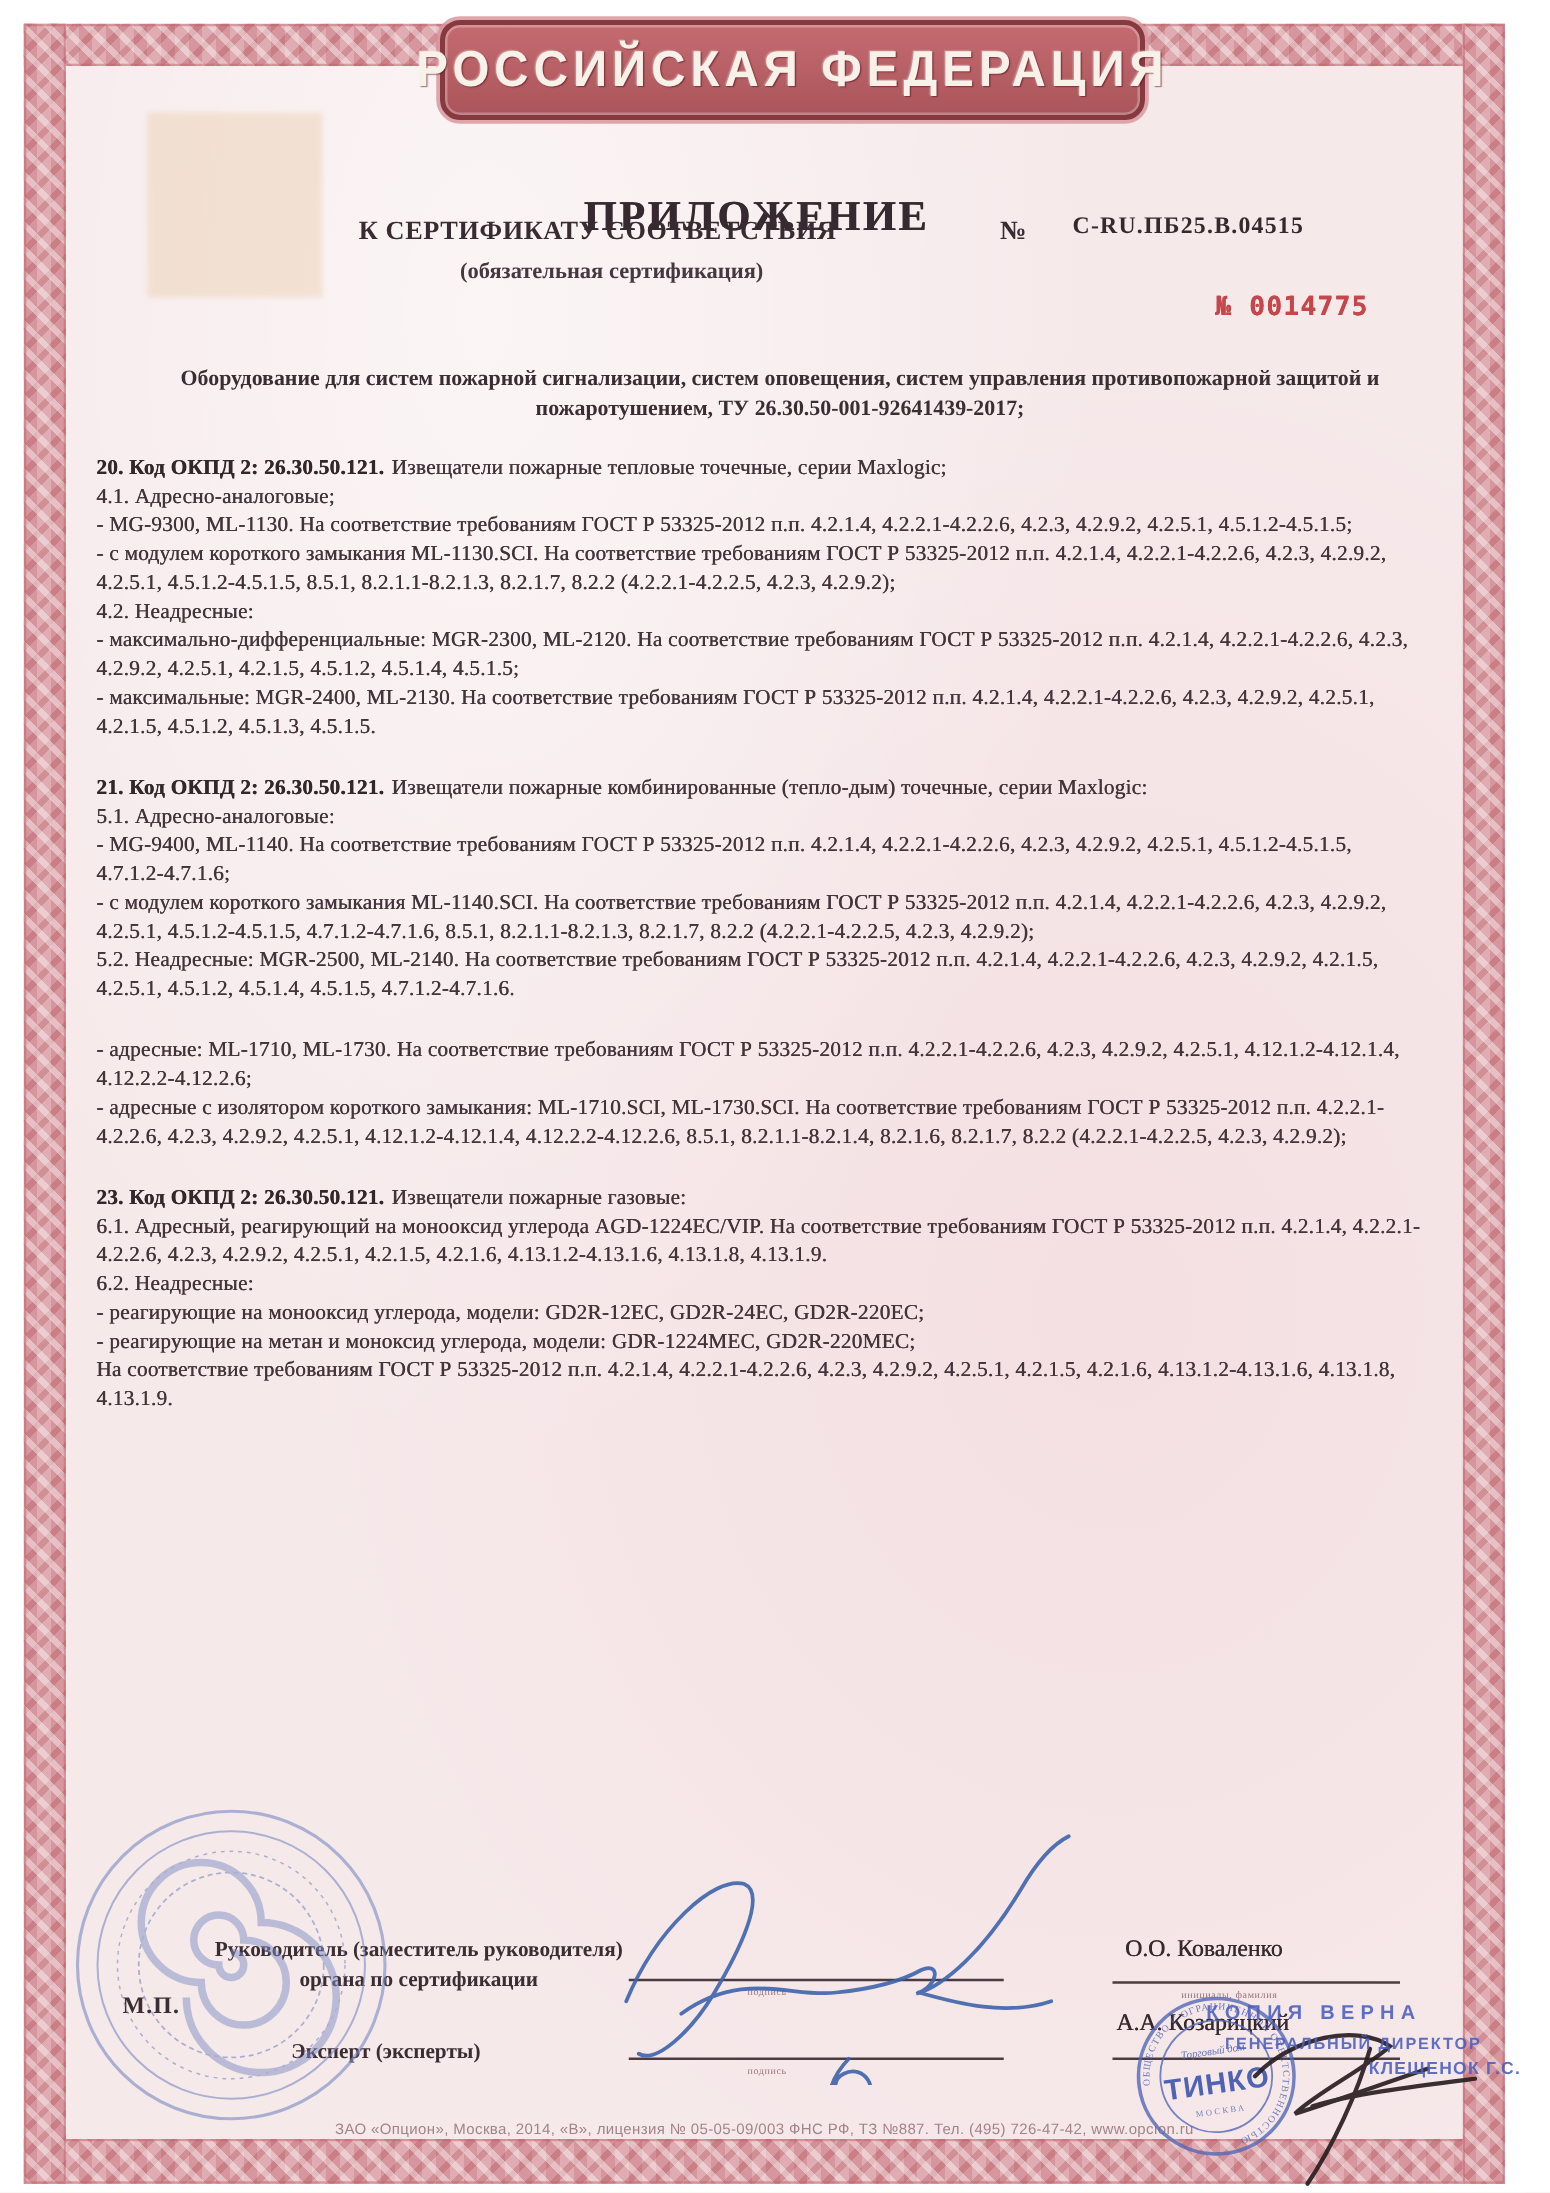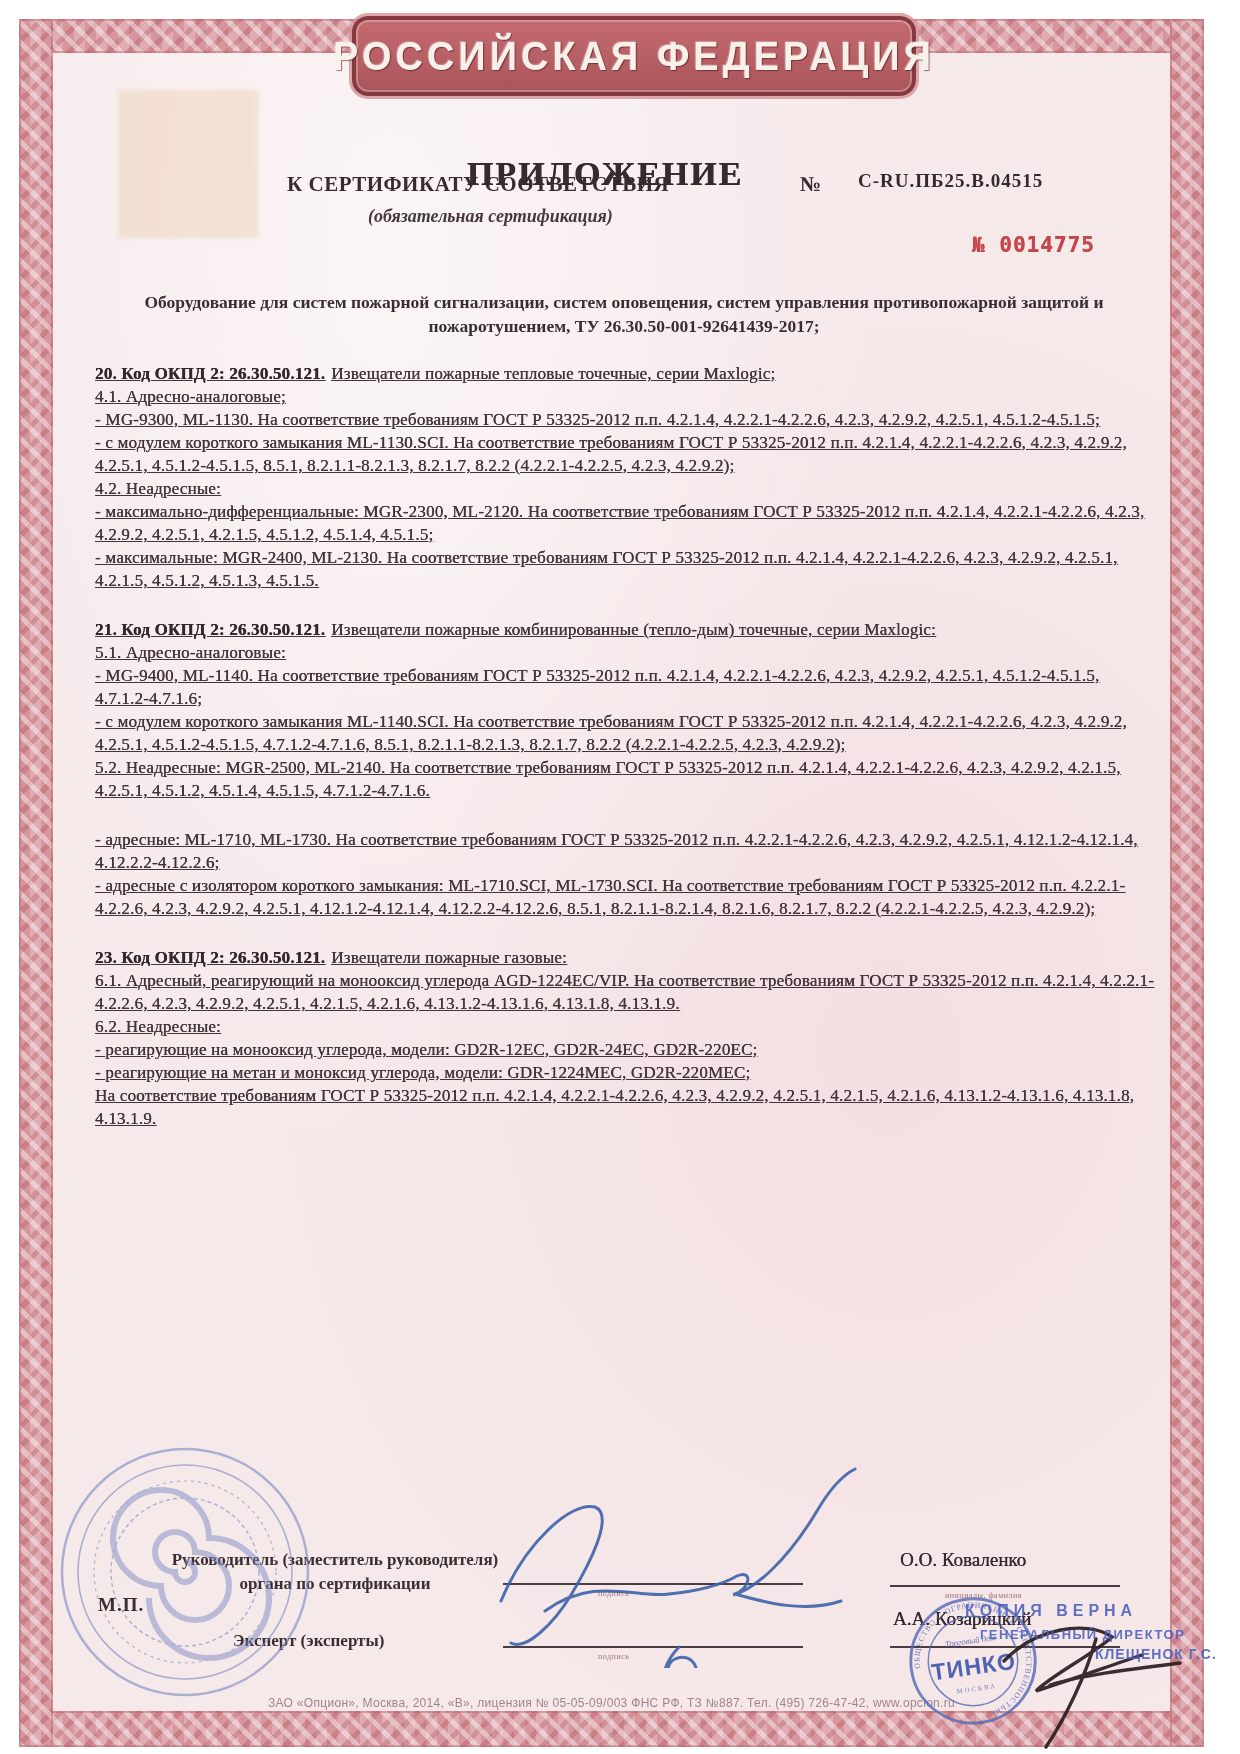--- a/index.html
+++ b/index.html
@@ -41,31 +41,31 @@
 
   
   .doc-title{position:absolute;left:297px;top:102px;width:510px;text-align:center;
     font-size:34px;font-weight:bold;letter-spacing:2px;color:#362a30;
     text-shadow:.4px 0 0 #362a30;}
   .subtitle{position:absolute;left:234px;top:119px;font-size:21px;font-weight:bold;
     letter-spacing:.5px;color:#382c32;}
   .numsign{position:absolute;left:747px;top:119px;font-size:21px;font-weight:bold;color:#382c32;}
   .certnum{position:absolute;left:805px;top:117px;font-size:19px;font-weight:bold;
     letter-spacing:1px;color:#35292f;}
-  .certtype{position:absolute;left:315px;top:153px;font-size:18px;font-weight:bold;color:#463740;font-style:italic;}
+  .certtype{position:absolute;left:315px;top:153px;font-size:18px;font-weight:bold;color:#463740;}
   .blanknum{position:absolute;left:919px;top:180px;font-size:21px;font-weight:bold;
     font-family:"DejaVu Sans Mono","Liberation Mono",monospace;
     letter-spacing:1px;color:#c5474b;text-shadow:.3px 0 0 #c5474b;}
 
   
   .intro{position:absolute;left:42px;top:237px;width:1058px;margin:0;text-align:center;
     font-size:17.5px;font-weight:bold;line-height:24px;color:#3a2d33;}
-  .sections{position:absolute;left:42px;top:309px;width:1060px;
+  .sections{position:absolute;left:24px;top:309px;width:1060px;
     font-size:17px;line-height:23px;color:#43343b;letter-spacing:.2px;
-    text-shadow:.3px 0 0 currentColor;text-decoration:underline;}
+    text-shadow:.3px 0 0 currentColor;}
   .sections section{margin:0 0 26px 0;}
   .sections p{margin:0;}
   .sec-head .b{font-weight:bold;color:#33272c;margin-right:6px;}
 
   
   .sig-label-1{position:absolute;left:107px;top:1495px;width:350px;text-align:center;
     font-size:17px;font-weight:bold;line-height:24px;color:#3a2d33;}
   .sig-label-2{position:absolute;left:180px;top:1578px;font-size:17px;font-weight:bold;color:#3a2d33;}
   .mp{position:absolute;left:45px;top:1541px;font-size:19px;font-weight:bold;
     letter-spacing:1px;color:#3a2d33;}

